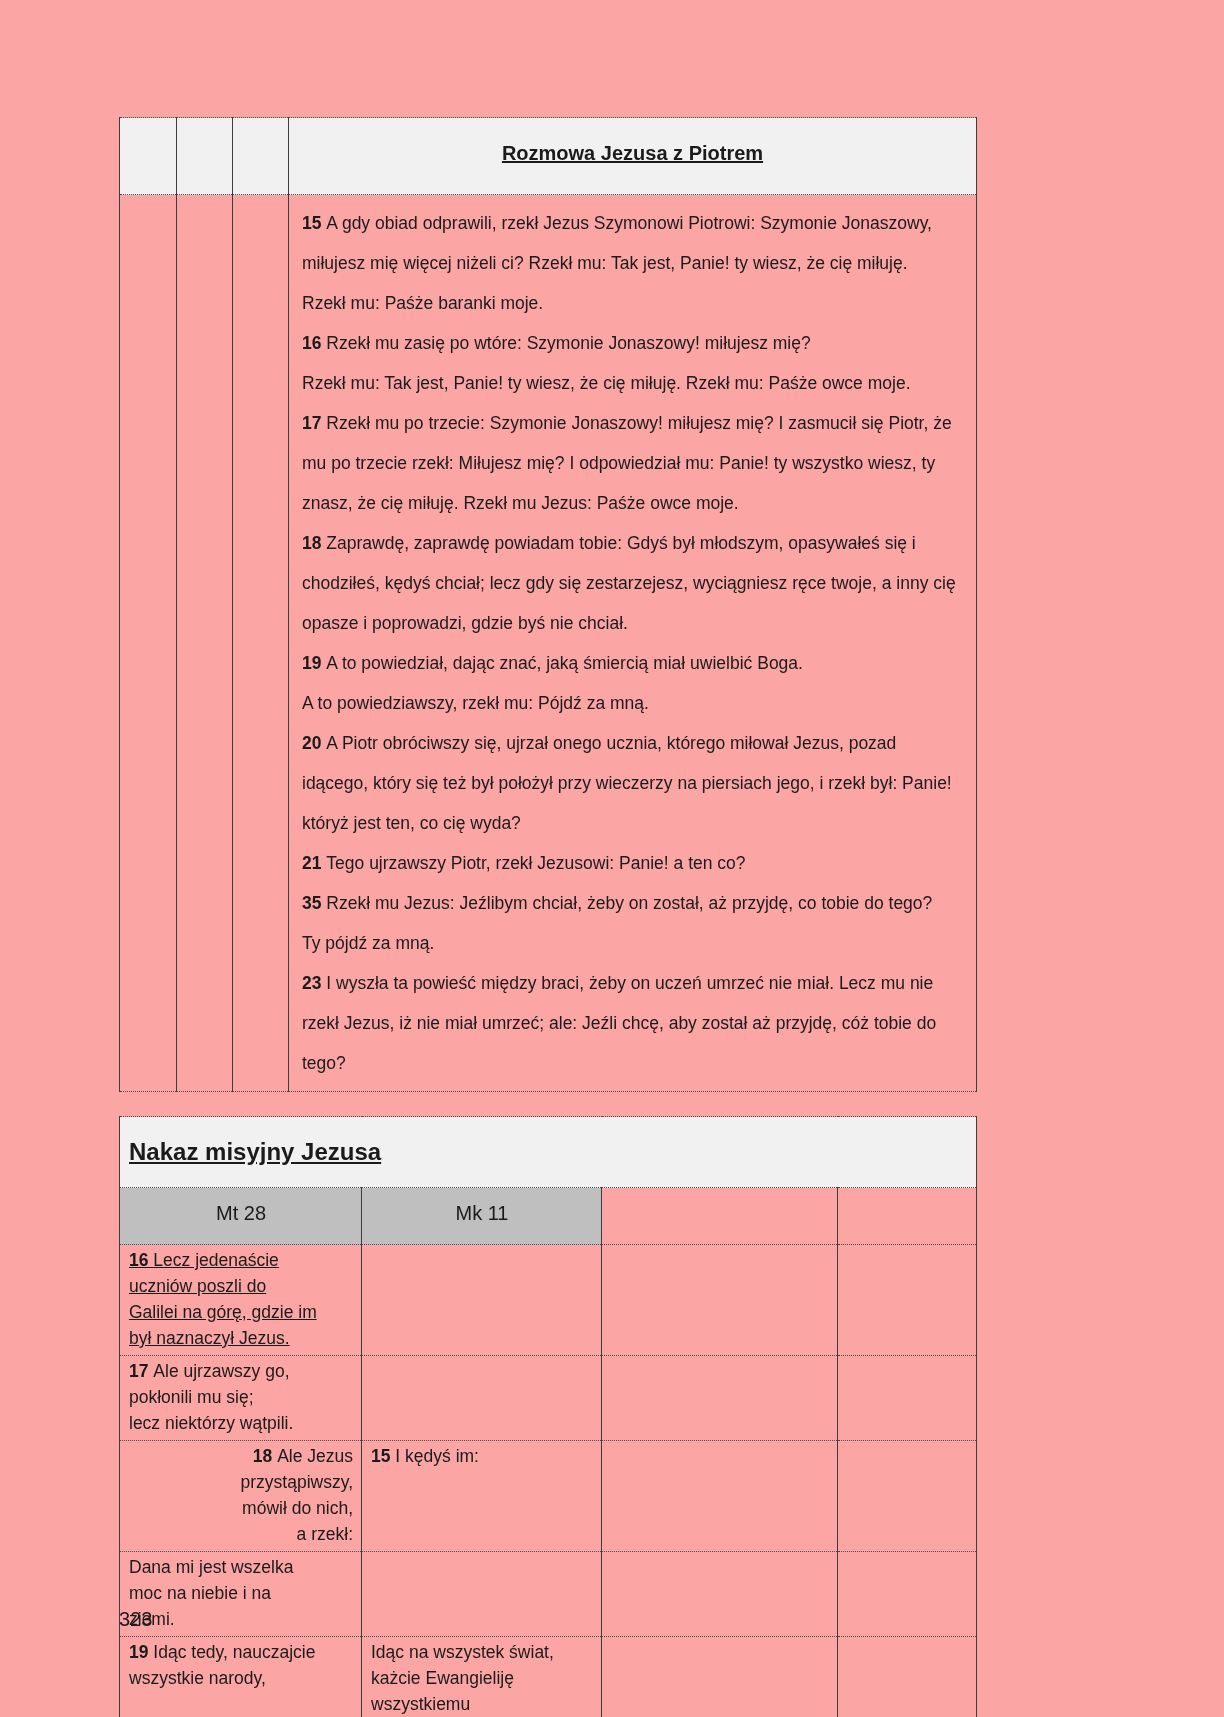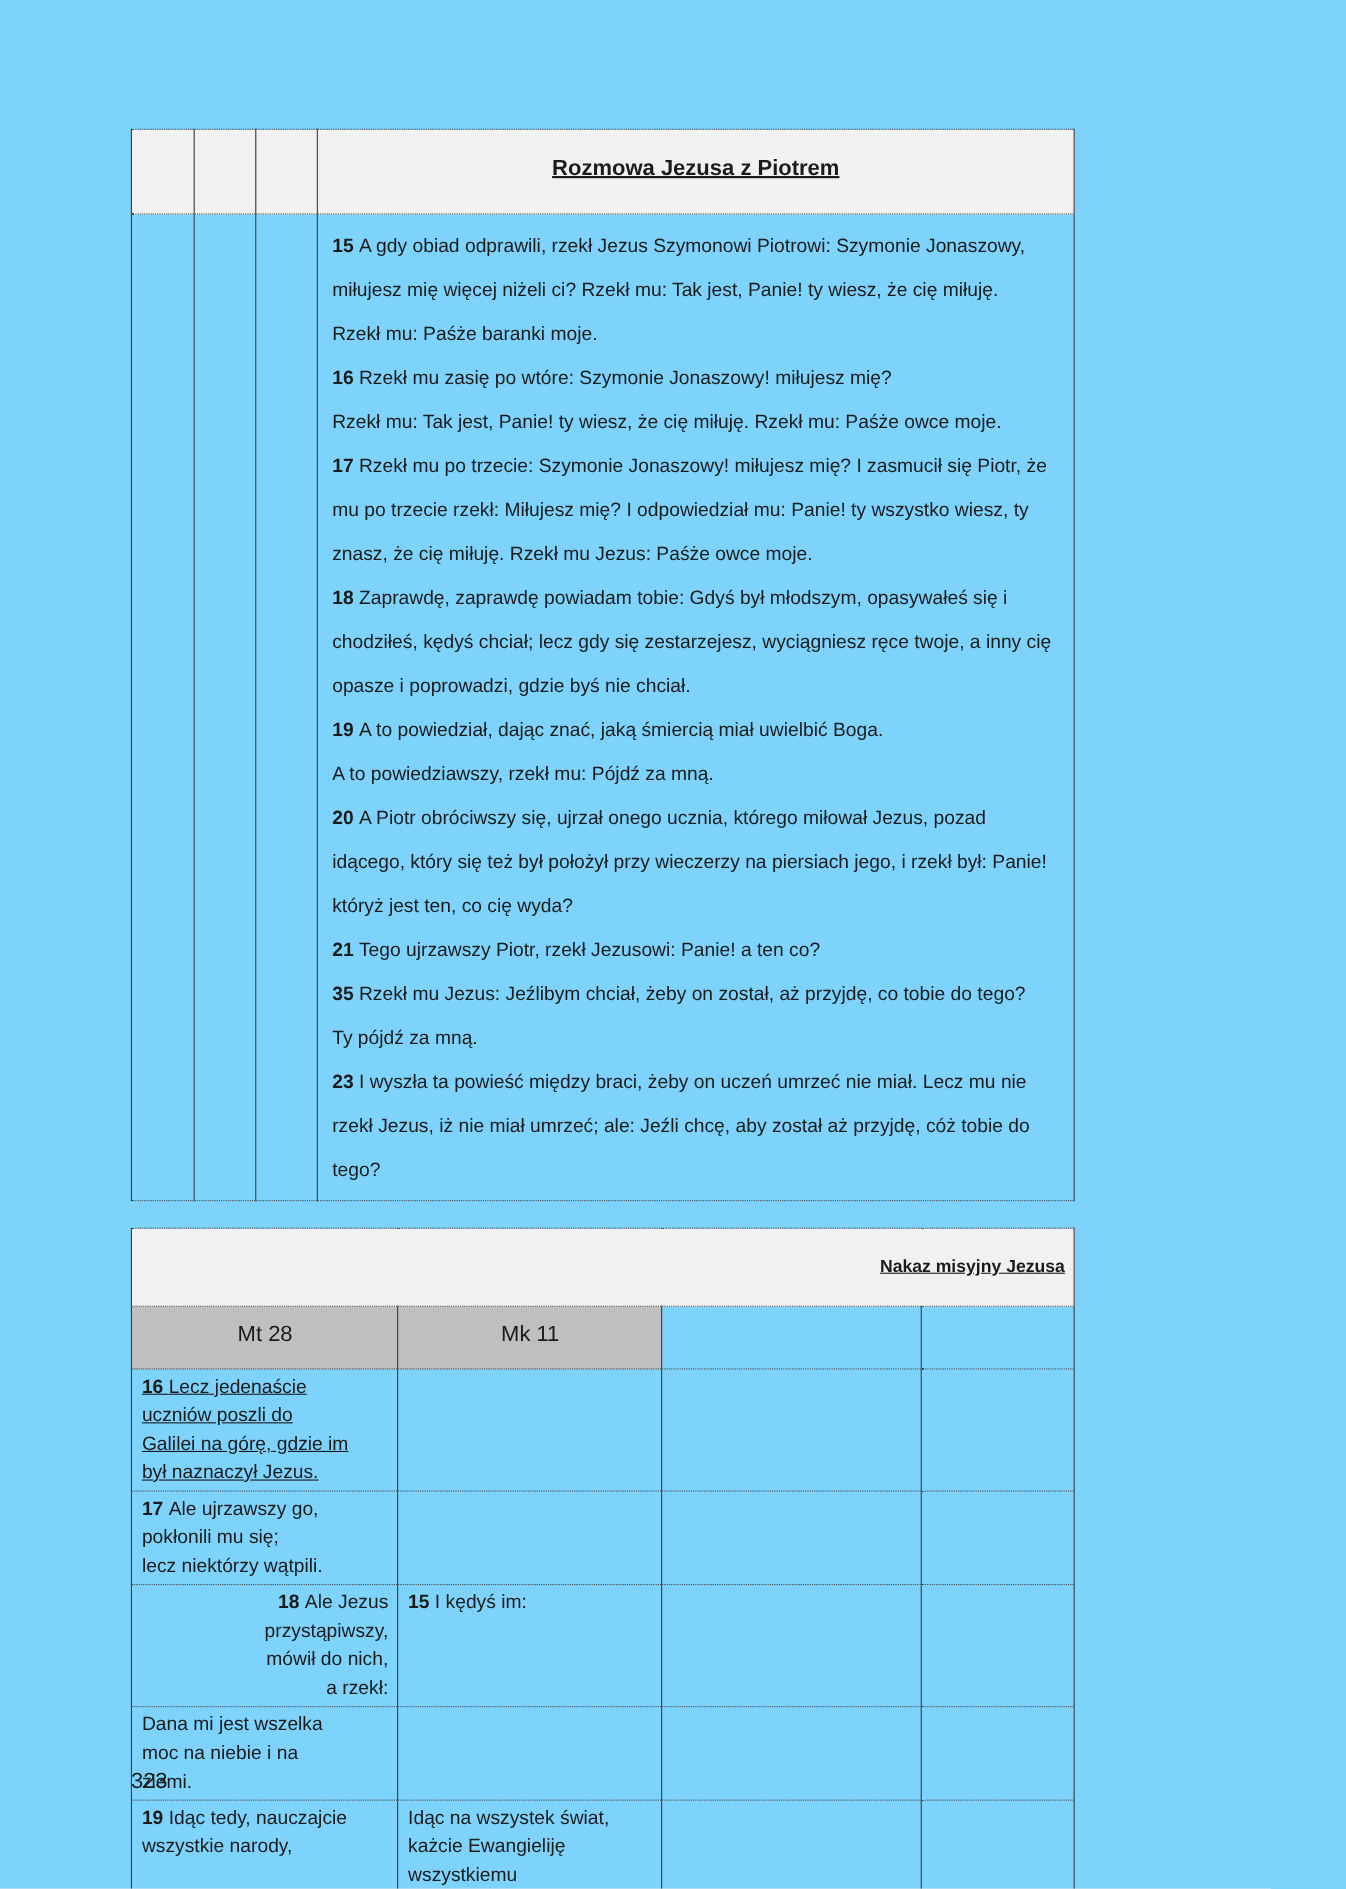--- a/index.html
+++ b/index.html
@@ -1,19 +1,19 @@
 <!DOCTYPE html>
 <html lang="pl"><head>
 <meta charset="utf-8">
 <style>
   html,body { margin:0; padding:0; background:#e8e8e8; }
   .page {
     position:relative;
     width:1224px; height:1717px;
-    background:#7dd3fc;
+    background:#fca5a5;
     font-family:"Liberation Sans", sans-serif;
     color:#1b1b1b;
     overflow:hidden;
   }
   .content { position:absolute; left:119px; top:117px; width:857px; }
 
   table { border-collapse:collapse; table-layout:fixed; width:857px; }
   td {
     vertical-align:top;
     border-left:1px solid #3c3c3c;
@@ -33,22 +33,22 @@
   }
   .t1-body td { height:634px; }
   .verses-cell { padding:8px 12px 8px 13px; font-size:17.5px; line-height:40px; }
   .verse { margin:0; }
   .vnum { font-weight:bold; }
 
   
   .t2 { margin-top:24px; }
   .banner-cell { background:#f1f1f1; height:64px; }
   .t2-title {
-    display:block; text-align:right;
-    font-size:16px; font-weight:bold;
+    display:block; text-align:left;
+    font-size:24px; font-weight:bold;
     text-decoration:underline;
     padding-top:20px;
   }
   .t2-headrow td { height:50px; text-align:center; }
   .t2-headrow td.shaded { background:#bfbfbf; }
   .t2-head-label {
     display:inline-block; padding-top:10px;
     font-size:20px; 
   }
   .t2 tbody td {

